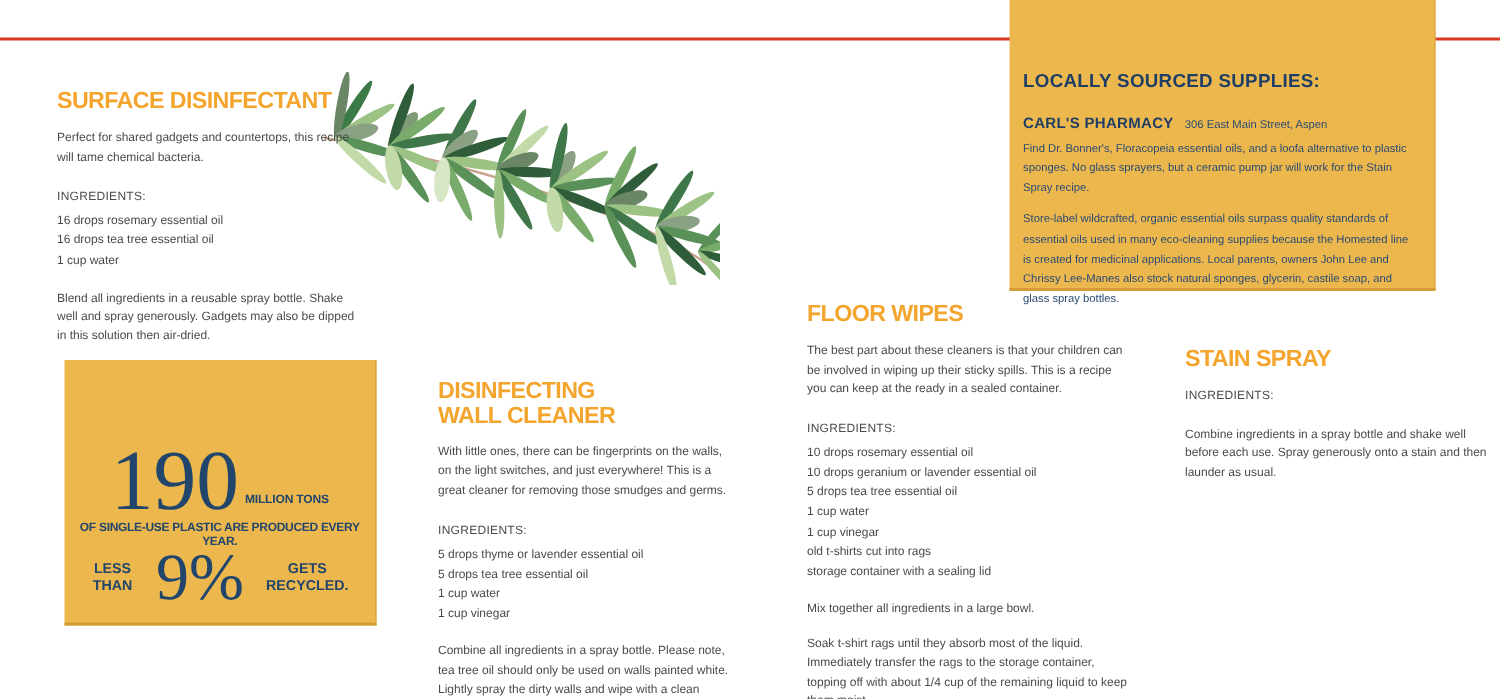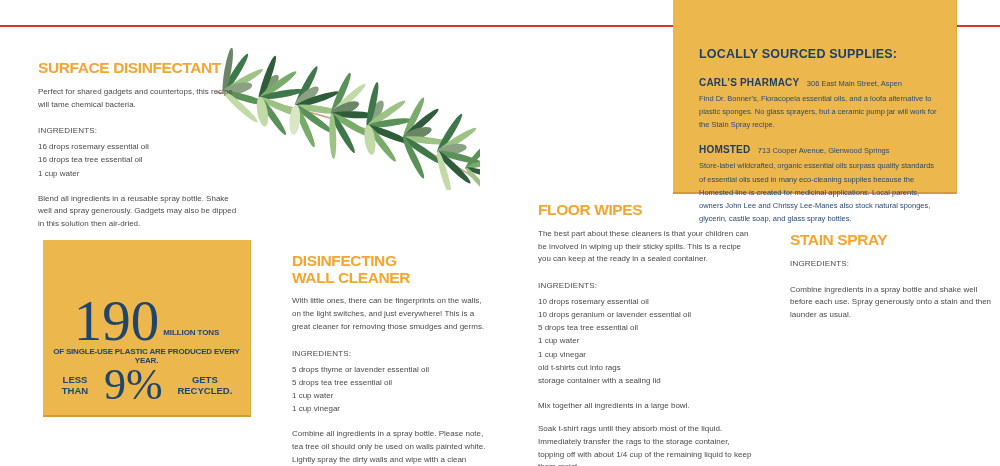--- a/index.html
+++ b/index.html
@@ -19,21 +19,21 @@
   .col .steps { margin-top:13px; }
   .col .step { margin-bottom:10px; }
   .sec1 { left:38px; top:60px; width:200px; }
   .sec2 { left:292px; top:253px; width:196px; }
   .sec3 { left:538px; top:202px; width:214px; }
   .sec4 { left:790px; top:232px; width:202px; }
 
   
   .supplies-box { position:absolute; left:673px; top:0; width:284px; height:194px; background:#ECB84E;
                   border-bottom:2px solid #D49A35; border-right:1px solid #DFA93F;
-                  padding:47px 15px 0 26px; color:#2A4A72; z-index:3; }
+                  padding:47px 15px 0 9px; color:#2A4A72; z-index:3; }
   .supplies-box h2 { color:#1F3E66; font-size:12.5px; font-weight:700; letter-spacing:0.2px; margin-bottom:11px; }
   .supplies-box .entry { margin-bottom:8px; }
   .supplies-box .store-line { margin-bottom:2px; }
   .supplies-box .store-name { color:#1F3E66; font-size:10px; font-weight:700; letter-spacing:0.2px; }
   .supplies-box .store-address { font-size:7.5px; margin-left:3px; }
   .supplies-box .store-desc { font-size:7.5px; line-height:1.75; }
 
   
   .stats-box { position:absolute; left:43px; top:240px; width:208px; height:177px; background:#ECB84E;
                border-bottom:2px solid #D49A35; border-right:1px solid #DFA93F;
@@ -210,21 +210,17 @@
   <aside class="supplies-box">
     <h2>LOCALLY SOURCED SUPPLIES:</h2>
     <div class="entry">
       <div class="store-line">
         <span class="store-name">CARL'S PHARMACY</span>
         <span class="store-address">306 East Main Street, Aspen</span>
       </div>
       <div class="store-desc">Find Dr. Bonner's, Floracopeia essential oils, and a loofa alternative to plastic sponges. No glass sprayers, but a ceramic pump jar will work for the Stain Spray recipe.</div>
     </div>
     <div class="entry">
-      <div class="store-line">
-        <span class="store-name">HOMSTED</span>
-        <span class="store-address">713 Cooper Avenue, Glenwood Springs</span>
-      </div>
       <div class="store-desc">Store-label wildcrafted, organic essential oils surpass quality standards of essential oils used in many eco-cleaning supplies because the Homested line is created for medicinal applications.  Local parents, owners John Lee and Chrissy Lee-Manes also stock natural sponges, glycerin, castile soap, and glass spray bottles.</div>
     </div>
   </aside>
 
 </div>
 
 </body></html>

